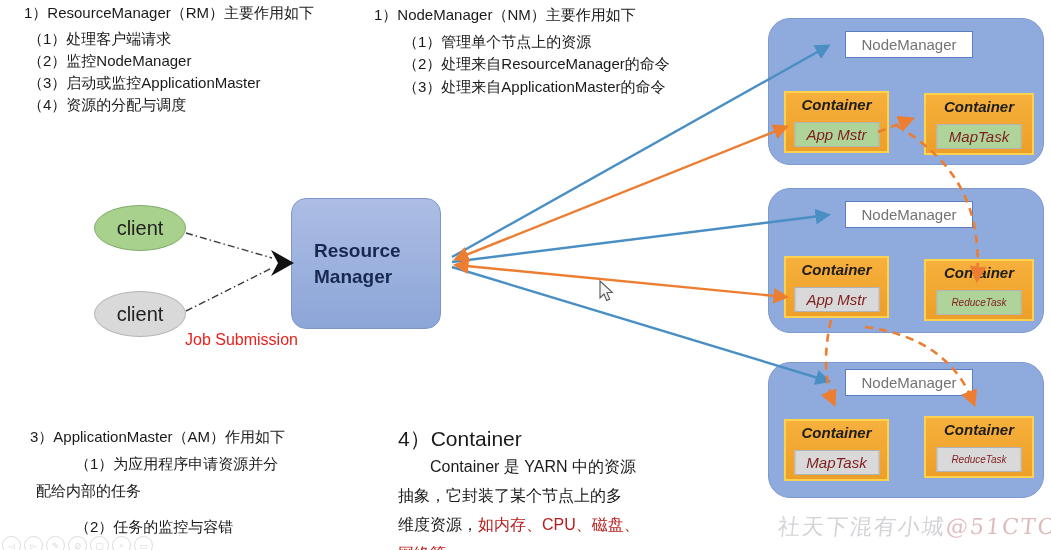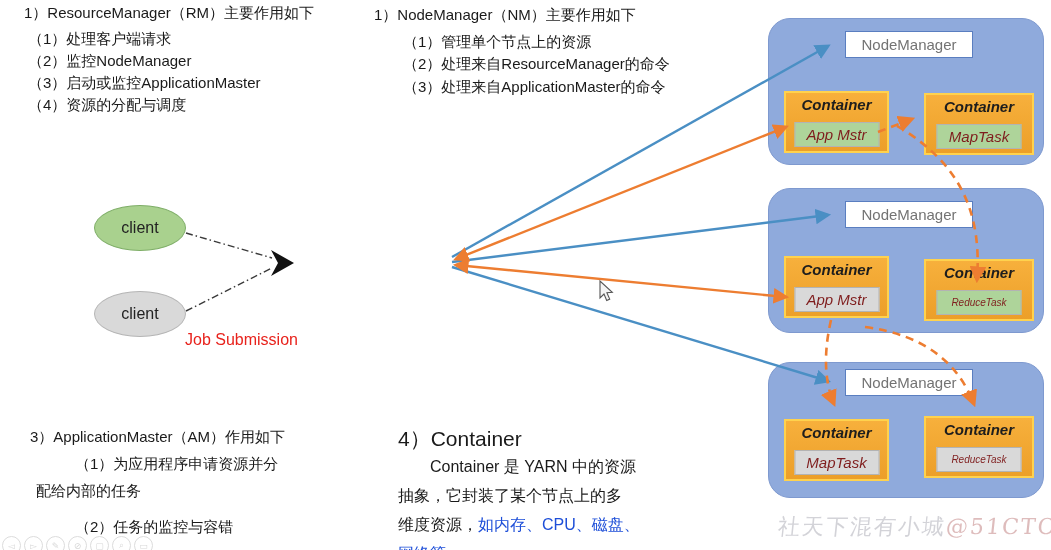--- a/index.html
+++ b/index.html
@@ -8,21 +8,21 @@
     font-family:"Liberation Sans","DejaVu Sans",sans-serif;
     color:#1a1a1a;background:#ffffff;
   }
   
   .note-title{position:absolute;font-size:15px;font-weight:500;white-space:nowrap;}
   .note-item{position:absolute;font-size:15px;white-space:nowrap;}
   
   .client{
     position:absolute;width:90px;height:44px;border-radius:50%;
     display:flex;align-items:center;justify-content:center;
-    font-size:16px;color:#222;
+    font-size:20px;color:#222;
   }
   .client.green{background:#a9d18e;border:1px solid #7fae68;}
   .client.gray{background:#d9d9d9;border:1px solid #b5b5b5;}
   
   .rm-box{
     position:absolute;left:291px;top:198px;width:150px;height:131px;
     border-radius:15px;background:linear-gradient(#adbde4,#8ca6d8);
     border:1px solid #8096c9;box-sizing:border-box;
     display:flex;flex-direction:column;justify-content:center;
     padding-left:22px;
@@ -68,21 +68,21 @@
   }
   .watermark .wm-prefix{color:rgba(145,145,158,0.40);}
   .watermark .wm-suffix{color:rgba(185,115,115,0.48);}
   
   .player-controls{position:absolute;left:2px;top:536px;display:flex;gap:3px;opacity:0.30;}
   .pc{
     width:17px;height:17px;border-radius:50%;border:1px solid #8a8a8a;
     display:flex;align-items:center;justify-content:center;
     font-size:9px;color:#777;background:rgba(255,255,255,0.4);
   }
-  .red-inline{color:#1d4ed8;}
+  .red-inline{color:#b91c1c;}
 </style>
 </head>
 <body>
 
 <div class="stage">
 
   <div>
     <div class="note-title" style="left:24px;top:4px">1）ResourceManager（RM）主要作用如下</div>
     <div class="note-item" style="left:28px;top:30px">（1）处理客户端请求</div>
     <div class="note-item" style="left:28px;top:52px">（2）监控NodeManager</div>
@@ -114,20 +114,24 @@
 
   <div class="client green" style="left:94px;top:205px">
       <span>client</span>
     </div>
   <div class="client gray" style="left:94px;top:291px">
       <span>client</span>
     </div>
 
   <div class="job-sub" style="left:184px;top:331px;width:115px;">Job Submission</div>
 
+  <div class="rm-box">
+    <div class="rm-line">Resource</div>
+    <div class="rm-line">Manager</div>
+  </div>
 
   <div class="nm-group" style="top:18px;height:147px">
     <div class="nm-label" style="top:12px">NodeManager</div>
     <div class="container-box left" style="top:72px">
       <div class="container-title">Container</div>
       <div class="task-box green">App Mstr</div>
     </div>
     <div class="container-box right" style="top:74px">
       <div class="container-title">Container</div>
       <div class="task-box green">MapTask</div>

